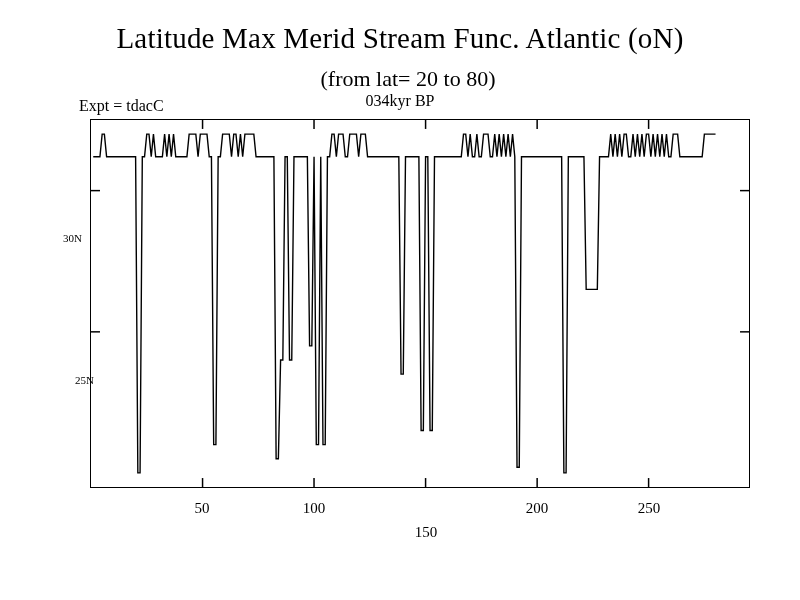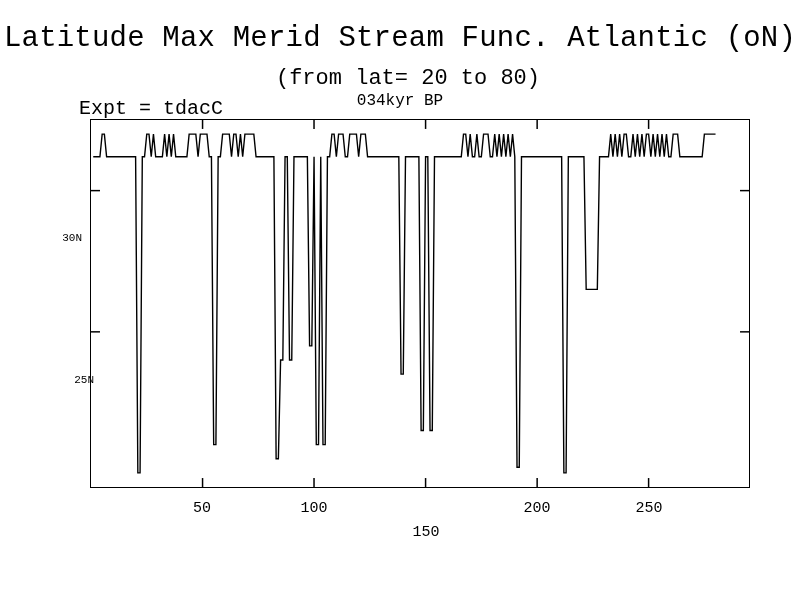--- a/index.html
+++ b/index.html
@@ -5,21 +5,21 @@
   html, body {
     margin: 0;
     padding: 0;
     background: #ffffff;
   }
   #page {
     position: relative;
     width: 800px;
     height: 600px;
     background: #ffffff;
-    font-family: Liberation Mono, monospace;
+    font-family: Liberation Serif, serif;
     color: #000000;
     overflow: hidden;
   }
   #title {
     position: absolute;
     top: 22px;
     left: 0;
     width: 800px;
     text-align: center;
     font-size: 29px;
@@ -32,21 +32,21 @@
     left: 8px;
     width: 800px;
     text-align: center;
     font-size: 22px;
     white-space: nowrap;
   }
   #expt {
     position: absolute;
     top: 97px;
     left: 79px;
-    font-size: 20px;
+    font-size: 16px;
     white-space: nowrap;
   }
   #period {
     position: absolute;
     top: 92px;
     left: 0;
     width: 800px;
     text-align: center;
     font-size: 16px;
     white-space: nowrap;

